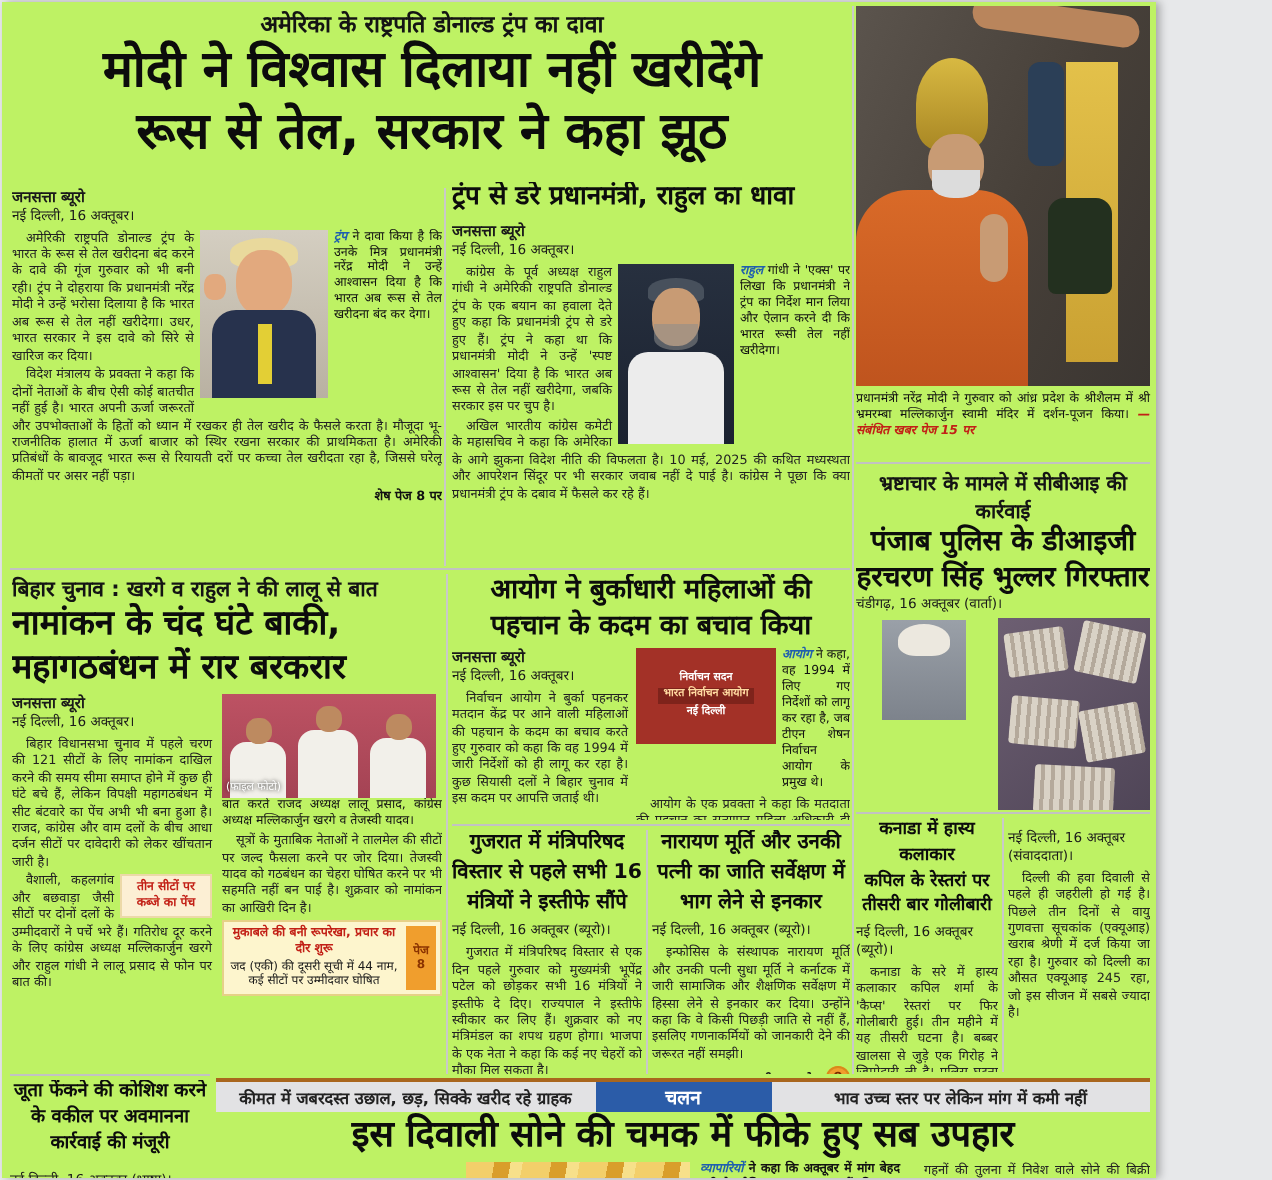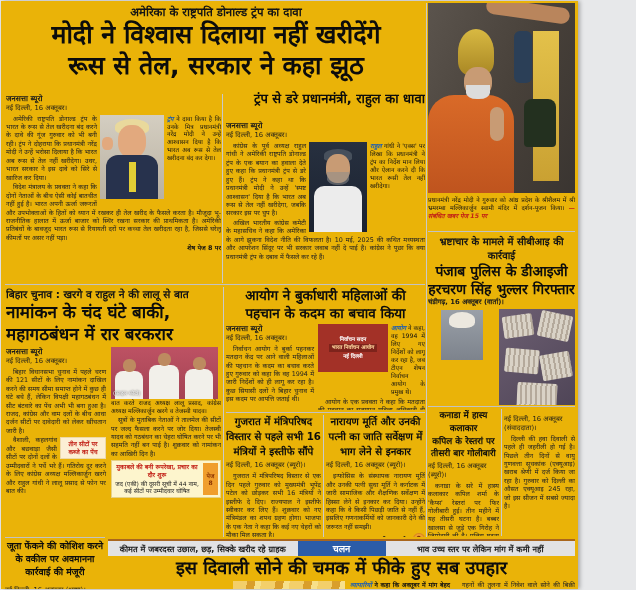--- a/index.html
+++ b/index.html
@@ -1,18 +1,18 @@
 <!DOCTYPE html>
 <html><head>
 <meta charset="utf-8">
 <style>
   *{margin:0;padding:0;box-sizing:border-box}
   html,body{width:636px;height:590px;overflow:hidden}
   body{background:#e7e8ea;font-family:"DejaVu Sans",sans-serif;color:#1a1a1a;position:relative}
-  .sheet{position:absolute;left:1px;top:1px;width:577px;height:588px;background:#eab308;box-shadow:2px 0 4px rgba(0,0,0,.28);overflow:hidden}
+  .sheet{position:absolute;left:1px;top:1px;width:577px;height:588px;background:#bef264;box-shadow:2px 0 4px rgba(0,0,0,.28);overflow:hidden}
   .abs{position:absolute}
   .vdiv{position:absolute;width:1px;background:#c9c9c9}
   .hdiv{position:absolute;height:1px;background:#c2c2c2}
   .kicker{text-align:center;font-weight:700;color:#141414}
   .hl{font-weight:800;color:#0c0c0c}
   .by-org{font-weight:700;font-size:7.5px;line-height:1.3}
   .by-loc{font-size:6.8px;line-height:1.3;margin-bottom:2px}
   .bt{font-size:6.4px;line-height:1.32;text-align:justify;color:#222}
   .bt p{text-indent:7px;margin-bottom:1px}
   .cap{font-size:6.2px;line-height:1.28;text-align:justify;color:#111}
@@ -106,21 +106,21 @@
     <div class="bt">
       <p>अमेरिकी राष्ट्रपति डोनाल्ड ट्रंप के भारत के रूस से तेल खरीदना बंद करने के दावे की गूंज गुरुवार को भी बनी रही। ट्रंप ने दोहराया कि प्रधानमंत्री नरेंद्र मोदी ने उन्हें भरोसा दिलाया है कि भारत अब रूस से तेल नहीं खरीदेगा। उधर, भारत सरकार ने इस दावे को सिरे से खारिज कर दिया।</p>
       <p>विदेश मंत्रालय के प्रवक्ता ने कहा कि दोनों नेताओं के बीच ऐसी कोई बातचीत नहीं हुई है। भारत अपनी ऊर्जा जरूरतों और उपभोक्ताओं के हितों को ध्यान में रखकर ही तेल खरीद के फैसले करता है। मौजूदा भू-राजनीतिक हालात में ऊर्जा बाजार को स्थिर रखना सरकार की प्राथमिकता है। अमेरिकी प्रतिबंधों के बावजूद भारत रूस से रियायती दरों पर कच्चा तेल खरीदता रहा है, जिससे घरेलू कीमतों पर असर नहीं पड़ा।</p>
     </div>
     <div class="more">शेष पेज 8 पर</div>
   </div>
 
   <div class="vdiv" style="left:221px;top:93px;height:189px"></div>
 
   <div class="abs" style="left:225px;top:90px;width:199px;height:192px;overflow:hidden">
-    <div class="hl" style="font-size:13px;text-align:right;line-height:1.25;margin-bottom:14px">ट्रंप से डरे प्रधानमंत्री, राहुल का धावा</div>
+    <div class="hl" style="font-size:13px;text-align:left;line-height:1.25;margin-bottom:4px">ट्रंप से डरे प्रधानमंत्री, राहुल का धावा</div>
     <div class="by-org">जनसत्ता ब्यूरो</div>
     <div class="by-loc">नई दिल्ली, 16 अक्तूबर।</div>
     <div class="media-right">
       <div class="photo ph-rahul">
         <div class="hair"></div>
         <div class="face"></div>
         <div class="beard"></div>
         <div class="shirt"></div>
       </div>
       <div class="cap" style="width:55px">
@@ -150,21 +150,21 @@
     <span>प्रधानमंत्री नरेंद्र मोदी ने गुरुवार को आंध्र प्रदेश के श्रीशैलम में श्री भ्रमरम्बा मल्लिकार्जुन स्वामी मंदिर में दर्शन-पूजन किया। </span><span class="red-ref">—संबंधित खबर पेज 15 पर</span>
   </div>
   <div class="hdiv" style="left:427px;top:230px;width:147px"></div>
 
   <div class="abs" style="left:427px;top:233px;width:147px;height:171px;overflow:hidden">
     <div class="kicker" style="font-size:10px">भ्रष्टाचार के मामले में सीबीआइ की कार्रवाई</div>
     <div class="hl" style="font-size:14px;text-align:center;line-height:1.3">
       <div>पंजाब पुलिस के डीआइजी</div>
       <div>हरचरण सिंह भुल्लर गिरफ्तार</div>
     </div>
-    <div class="by-loc" style="font-weight:700">चंडीगढ़, 16 अक्तूबर (वार्ता)।</div>
+    <div class="by-loc" style="font-weight:400">चंडीगढ़, 16 अक्तूबर (वार्ता)।</div>
     <div style="display:flex;gap:3px">
       <div style="flex:1">
         <div style="width:42px;margin:1px auto">
           <div class="photo ph-bhullar">
             <div class="turban"></div>
 
           </div>
 
         </div>
 

